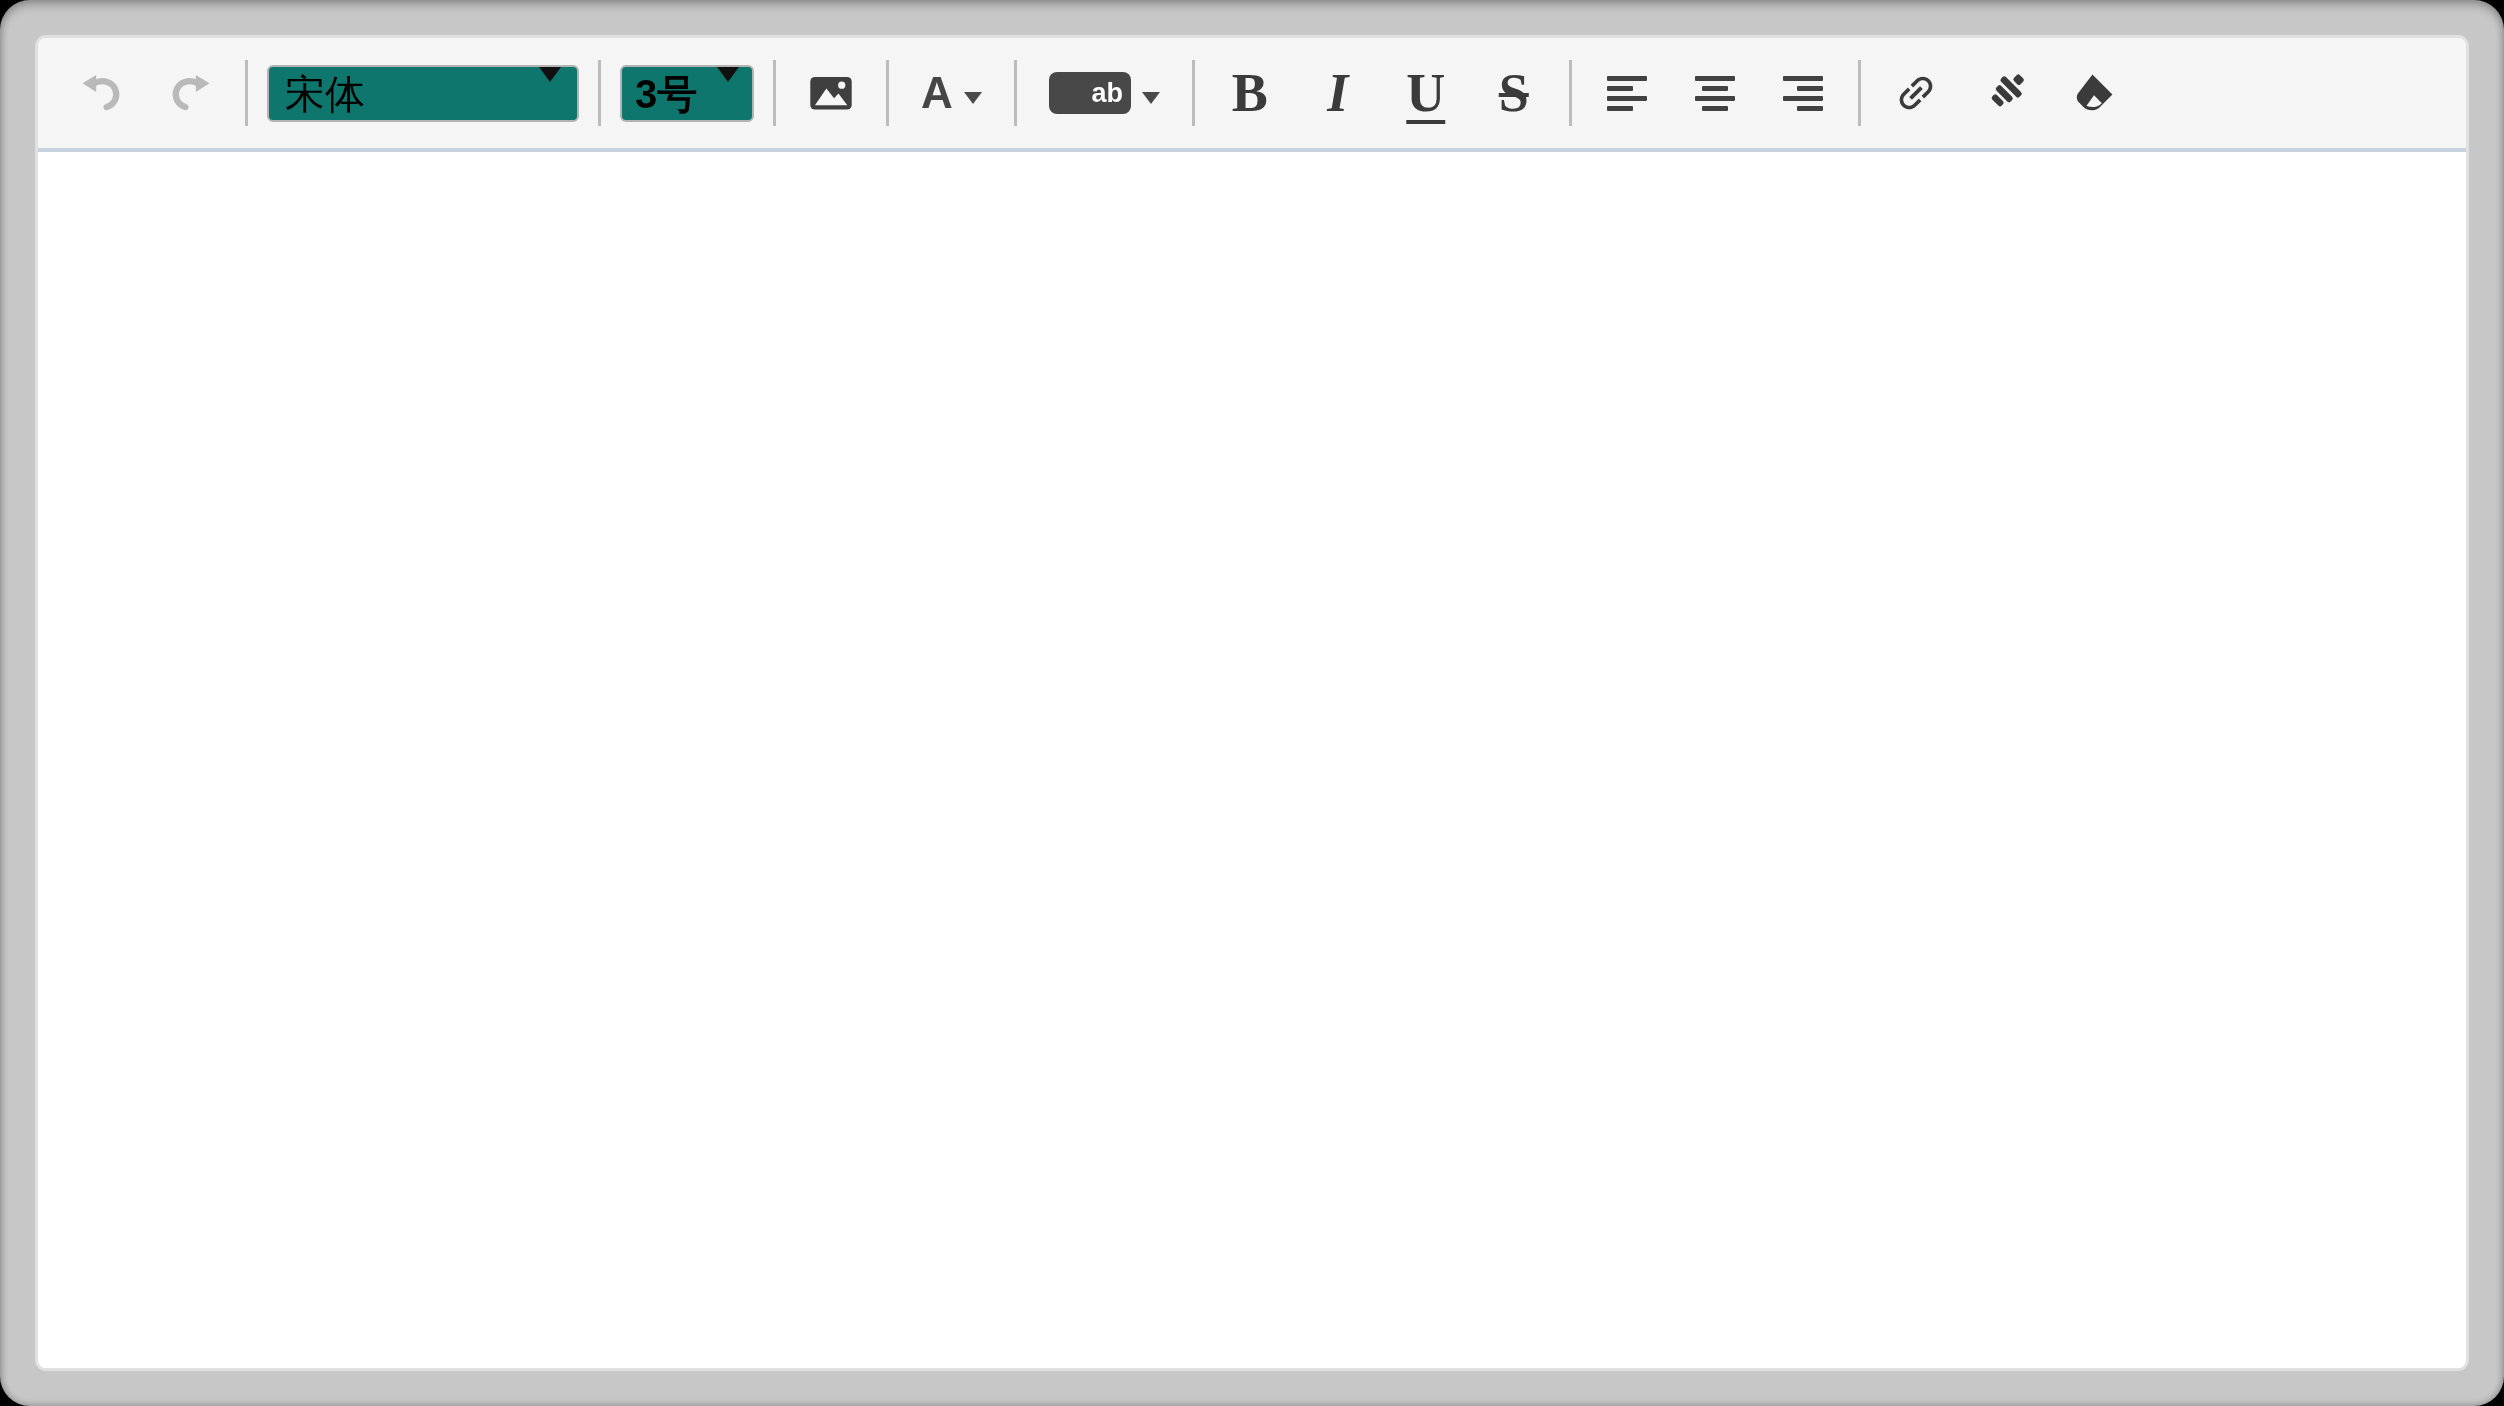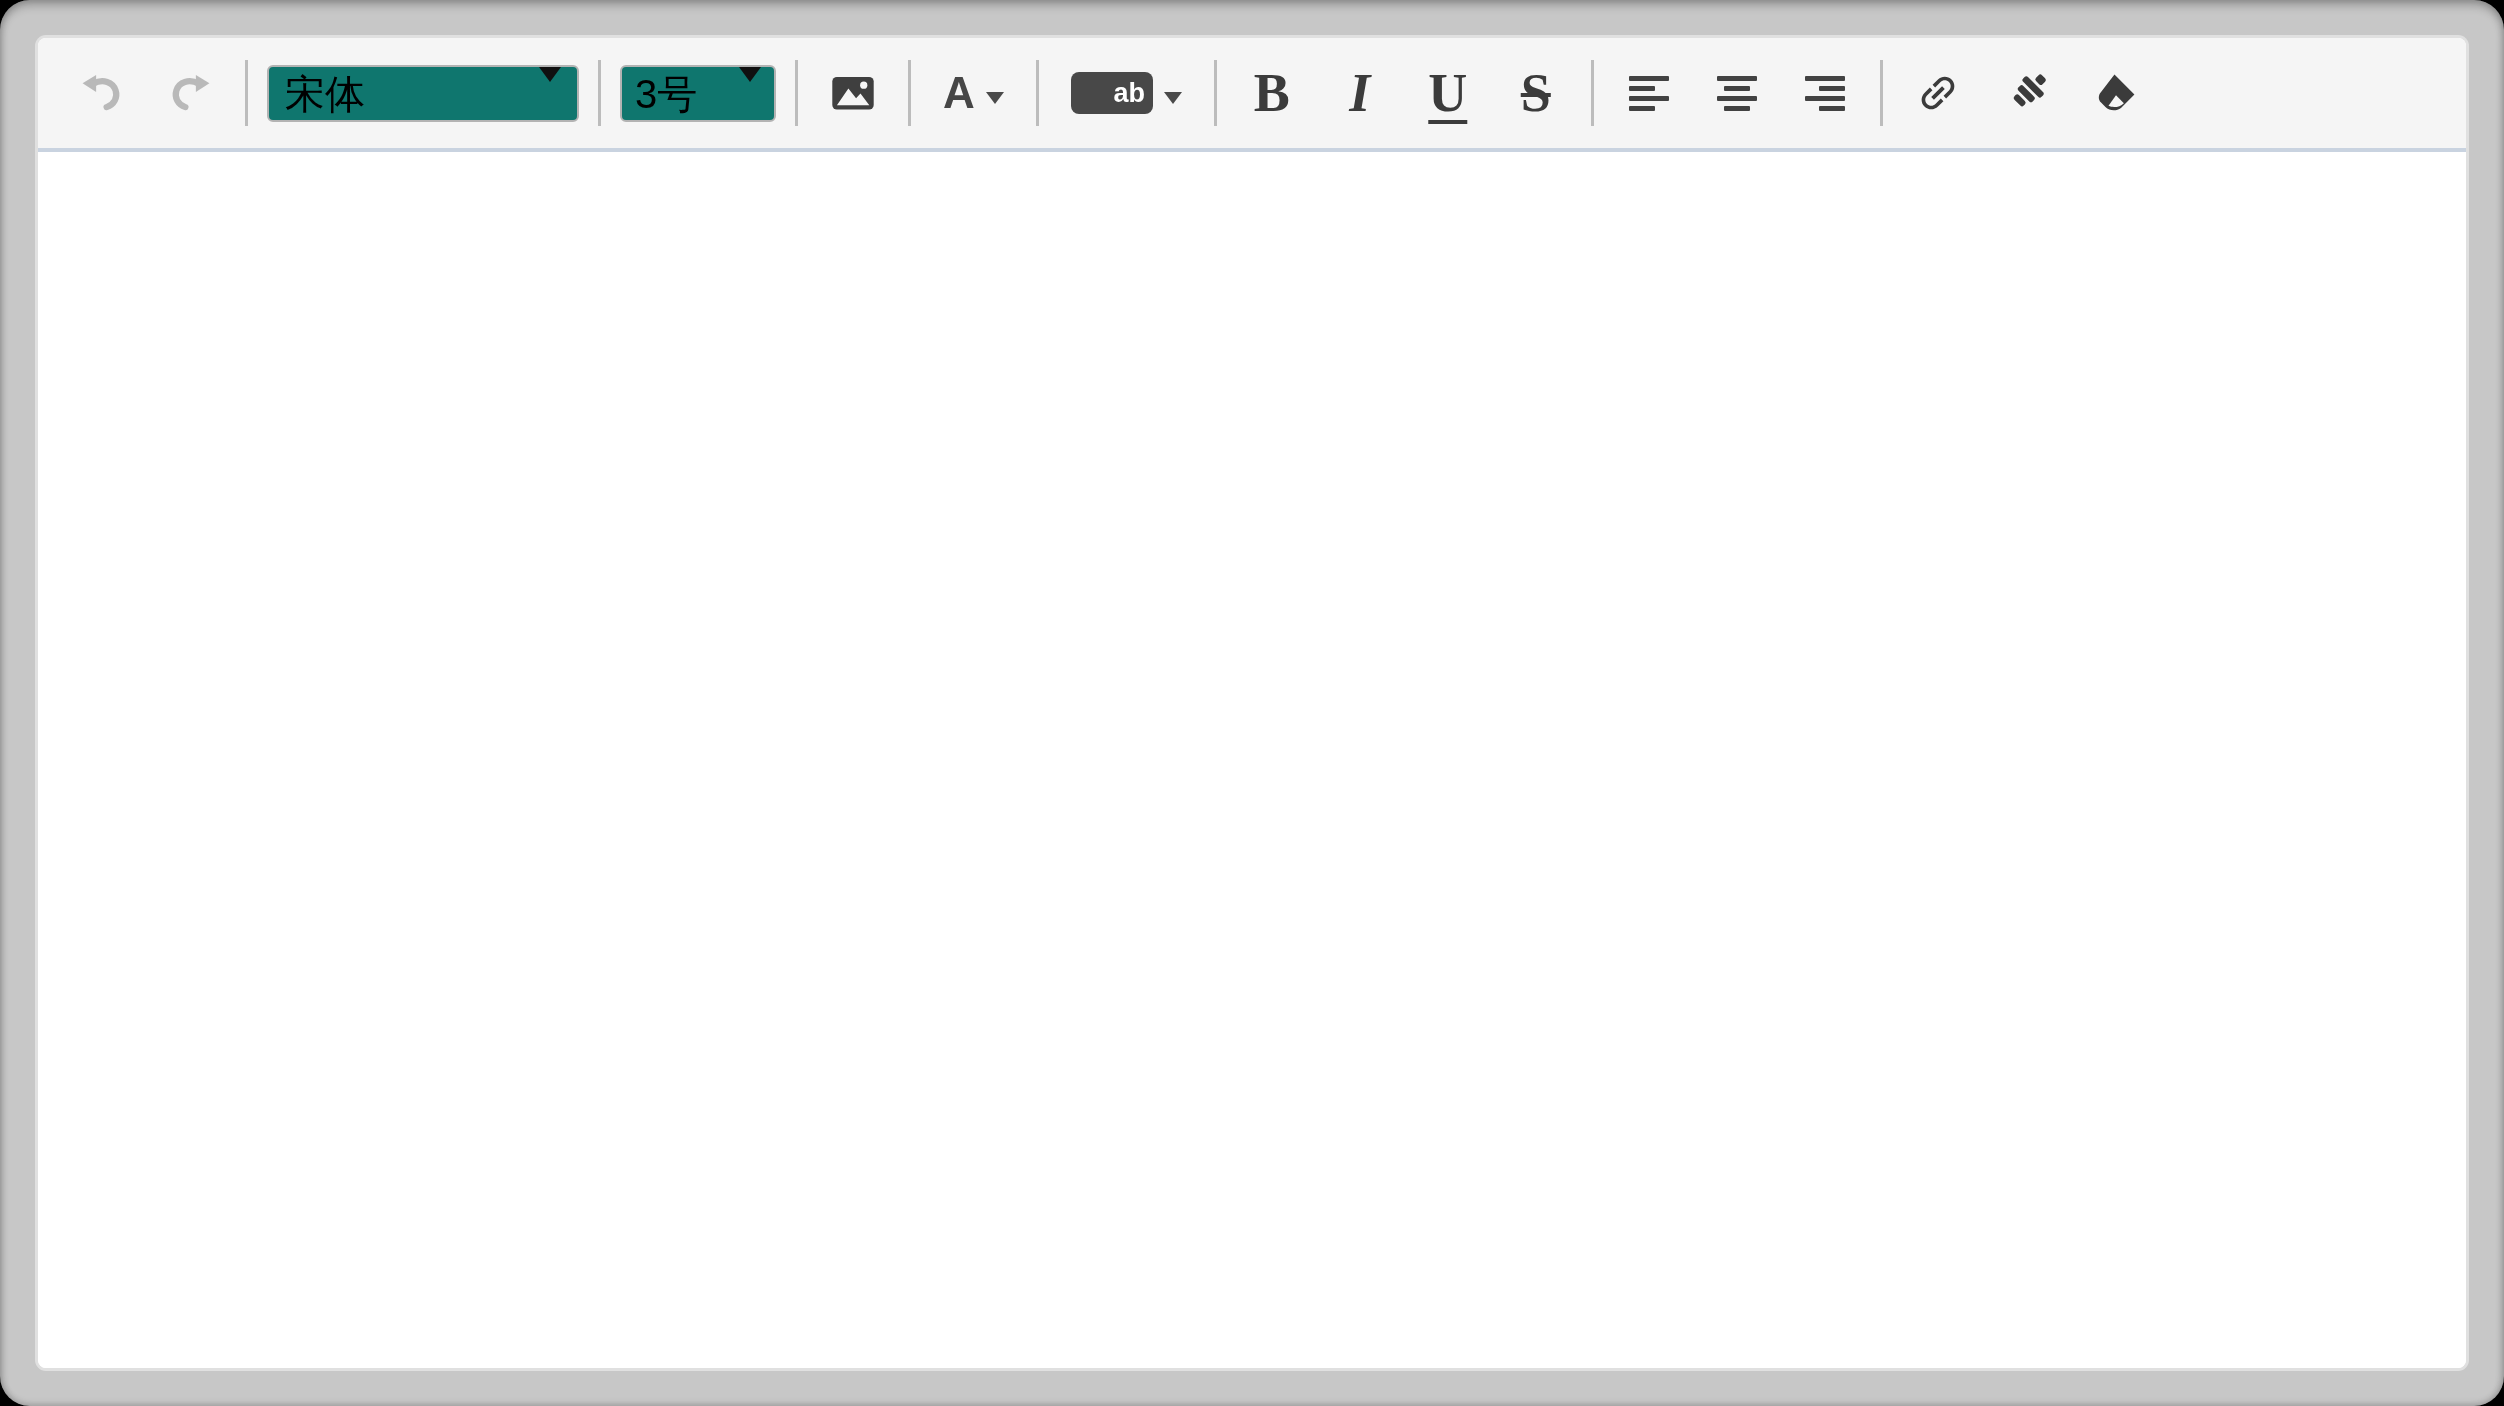--- a/index.html
+++ b/index.html
@@ -79,21 +79,21 @@
     border-radius:6px;
     height:57px;
     padding:0 16px;
     margin:0 8px;
     font-size:40px;
     color:#000;
     cursor:pointer;
     flex:0 0 auto;
   }
   .select.font{ width:312px; }
-  .select.size{ width:156px; padding:0 13px; }
+  .select.size{ width:134px; padding:0 13px;font-weight:bold; }
   .caret{
     width:0;height:0;
     border-left:11px solid transparent;
     border-right:11px solid transparent;
     border-top:15px solid #101010;
     flex:0 0 auto;
   }
   .caret-sm{
     width:0;height:0;
     border-left:9px solid transparent;

